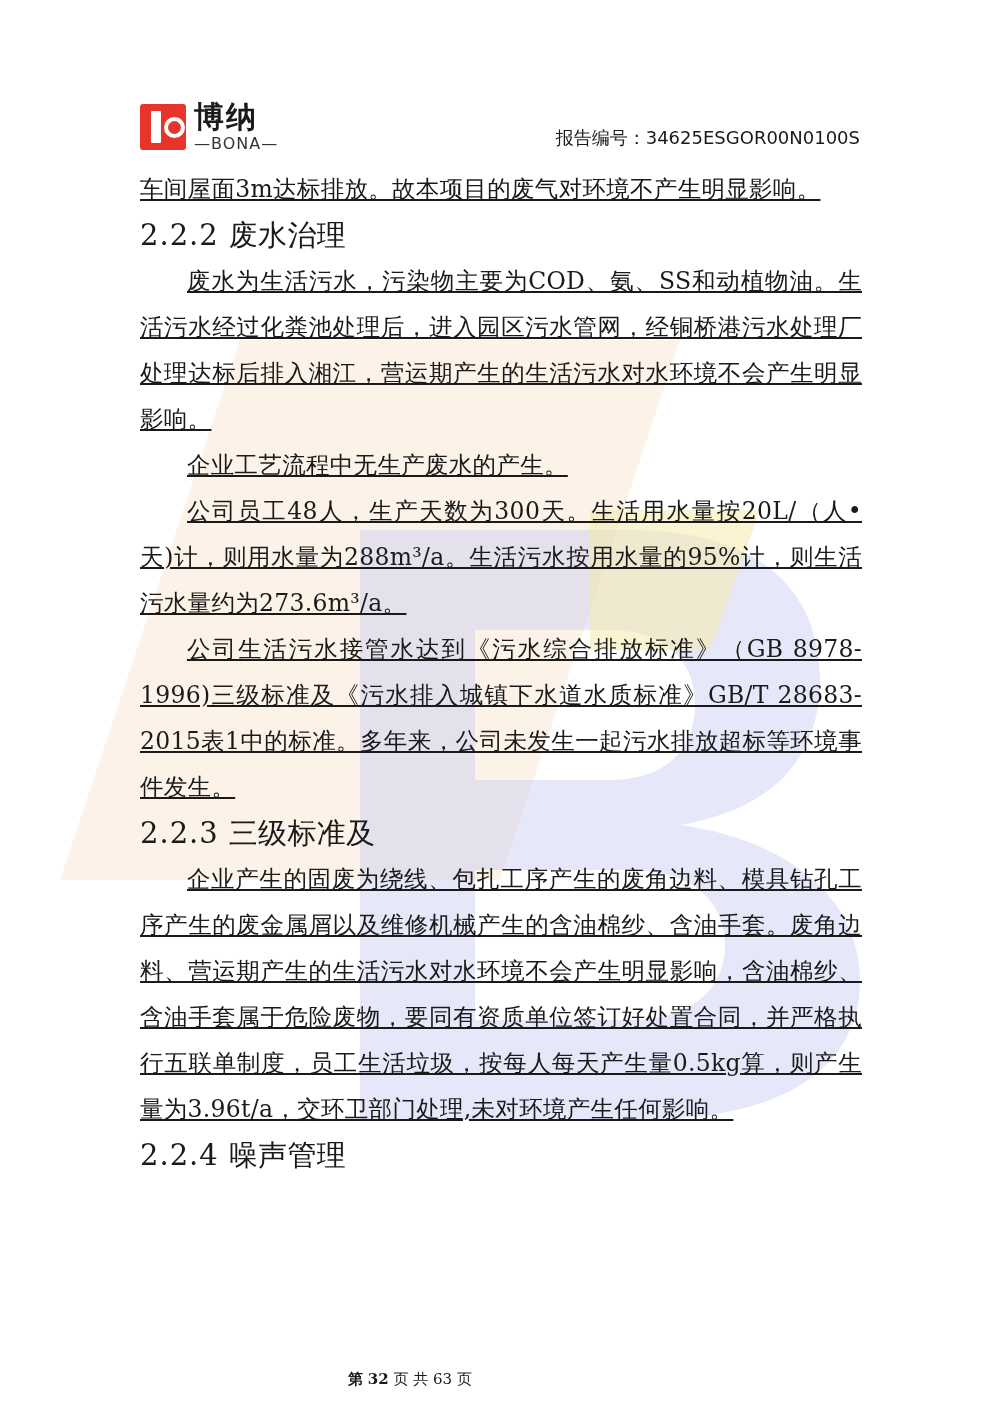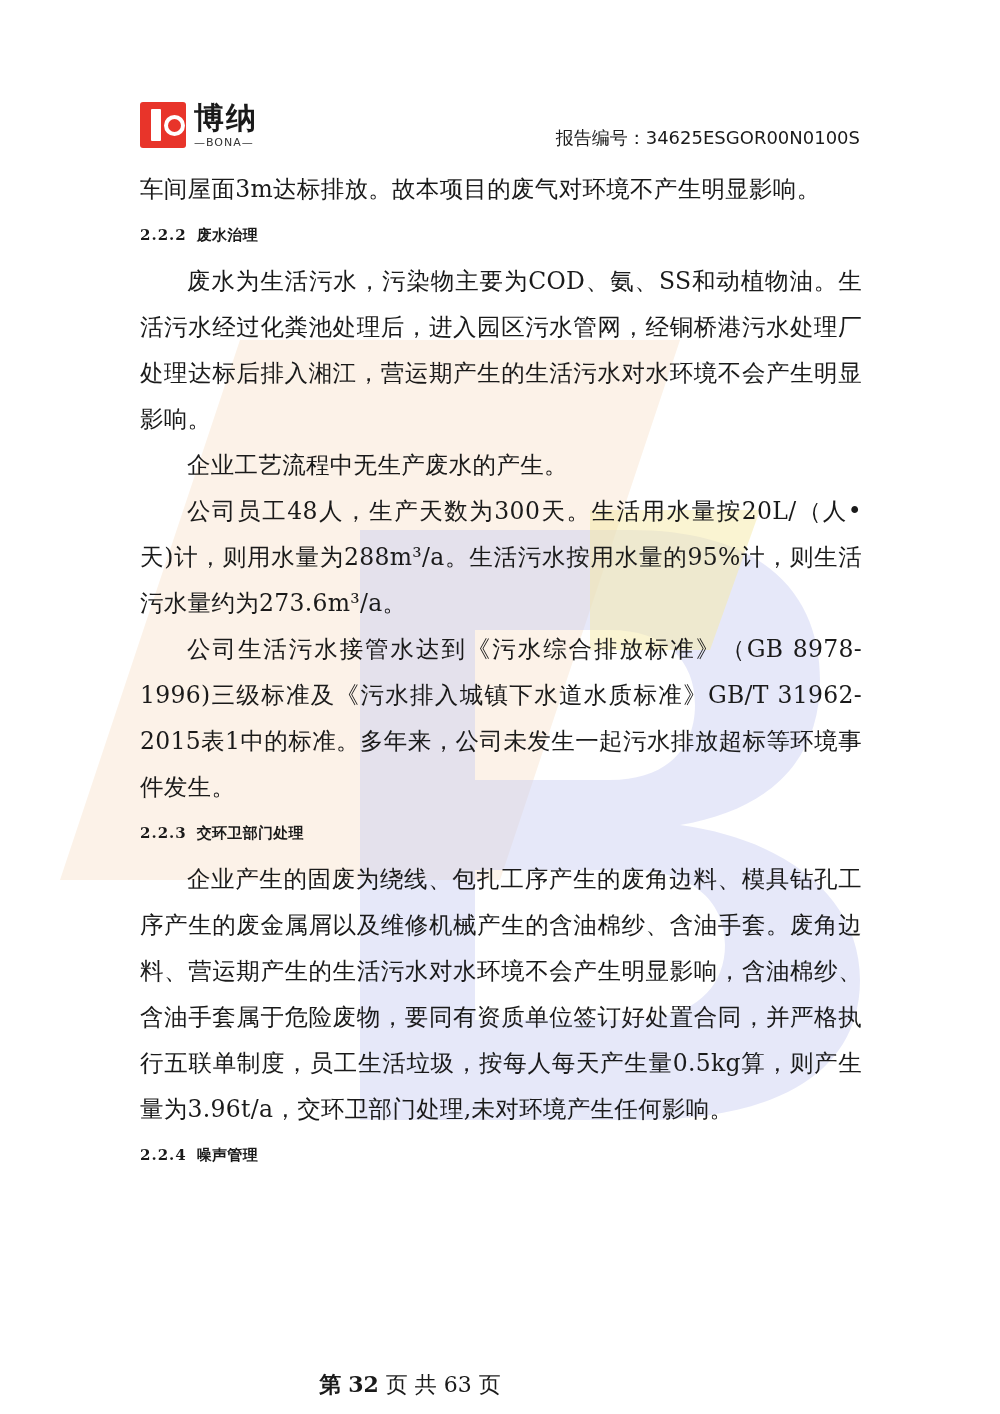--- a/index.html
+++ b/index.html
@@ -95,21 +95,21 @@
   }
   .logo-cn {
     font-family: "DejaVu Sans", "Liberation Sans", sans-serif;
     font-size: 30px;
     font-weight: bold;
     color: #1a1a1a;
     letter-spacing: 2px;
   }
   .logo-en {
     font-family: "DejaVu Sans", "Liberation Sans", sans-serif;
-    font-size: 11px;
+    font-size: 16px;
     color: #333;
     letter-spacing: 1px;
     margin-top: 4px;
   }
   .report-no {
     position: absolute;
     right: 140px;
     top: 86px;
     font-family: "DejaVu Sans", "Liberation Sans", sans-serif;
     font-size: 18px;
@@ -123,46 +123,47 @@
     left: 140px;
     top: 126px;
     width: 722px;
     font-size: 23.5px;
     line-height: 46px;
     text-align: justify;
     letter-spacing: .3px;
   }
   .p {
     margin: 0;
+    text-decoration: underline;
   }
   .indent {
     text-indent: 2em;
   }
   .heading {
     margin: 0;
-    font-size: 15px;
+    font-size: 29px;
     line-height: 46px;
-    font-weight: bold;
+    font-weight: normal;
   }
   .heading .num {
     letter-spacing: 1px;
   }
   .heading .gap {
     display: inline-block;
     width: 10px;
   }
 
   
   .footer {
     position: absolute;
     left: 0;
     top: 1330px;
     width: 820px;
     text-align: center;
-    font-size: 22px;
+    font-size: 15px;
     font-family: "DejaVu Serif", "Liberation Serif", serif;
   }
   .footer .pnum {
     font-weight: bold;
   }
 </style>
 </head>
 <body>
 
 <div class="page">
@@ -199,24 +200,24 @@
     <h3 class="heading">
       <span class="num">2.2.2</span><span class="gap"></span><span>废水治理</span>
     </h3>
 
     <p class="p indent">废水为生活污水，污染物主要为COD、氨、SS和动植物油。生活污水经过化粪池处理后，进入园区污水管网，经铜桥港污水处理厂处理达标后排入湘江，营运期产生的生活污水对水环境不会产生明显影响。</p>
 
     <p class="p indent">企业工艺流程中无生产废水的产生。</p>
 
     <p class="p indent">公司员工48人，生产天数为300天。生活用水量按20L/（人•天)计，则用水量为288m³/a。生活污水按用水量的95%计，则生活污水量约为273.6m³/a。</p>
 
-    <p class="p indent">公司生活污水接管水达到《污水综合排放标准》（GB 8978-1996)三级标准及《污水排入城镇下水道水质标准》GB/T 31962-2015表1中的标准。多年来，公司未发生一起污水排放超标等环境事件发生。</p>
+    <p class="p indent">公司生活污水接管水达到《污水综合排放标准》（GB 8978-1996)三级标准及《污水排入城镇下水道水质标准》GB/T 28683-2015表1中的标准。多年来，公司未发生一起污水排放超标等环境事件发生。</p>
 
     <h3 class="heading">
-      <span class="num">2.2.3</span><span class="gap"></span><span>交环卫部门处理</span>
+      <span class="num">2.2.3</span><span class="gap"></span><span>三级标准及</span>
     </h3>
 
     <p class="p indent">企业产生的固废为绕线、包扎工序产生的废角边料、模具钻孔工序产生的废金属屑以及维修机械产生的含油棉纱、含油手套。废角边料、营运期产生的生活污水对水环境不会产生明显影响，含油棉纱、含油手套属于危险废物，要同有资质单位签订好处置合同，并严格执行五联单制度，员工生活垃圾，按每人每天产生量0.5kg算，则产生量为3.96t/a，交环卫部门处理,未对环境产生任何影响。</p>
 
     <h3 class="heading">
       <span class="num">2.2.4</span><span class="gap"></span><span>噪声管理</span>
     </h3>
 
   </div>
 

